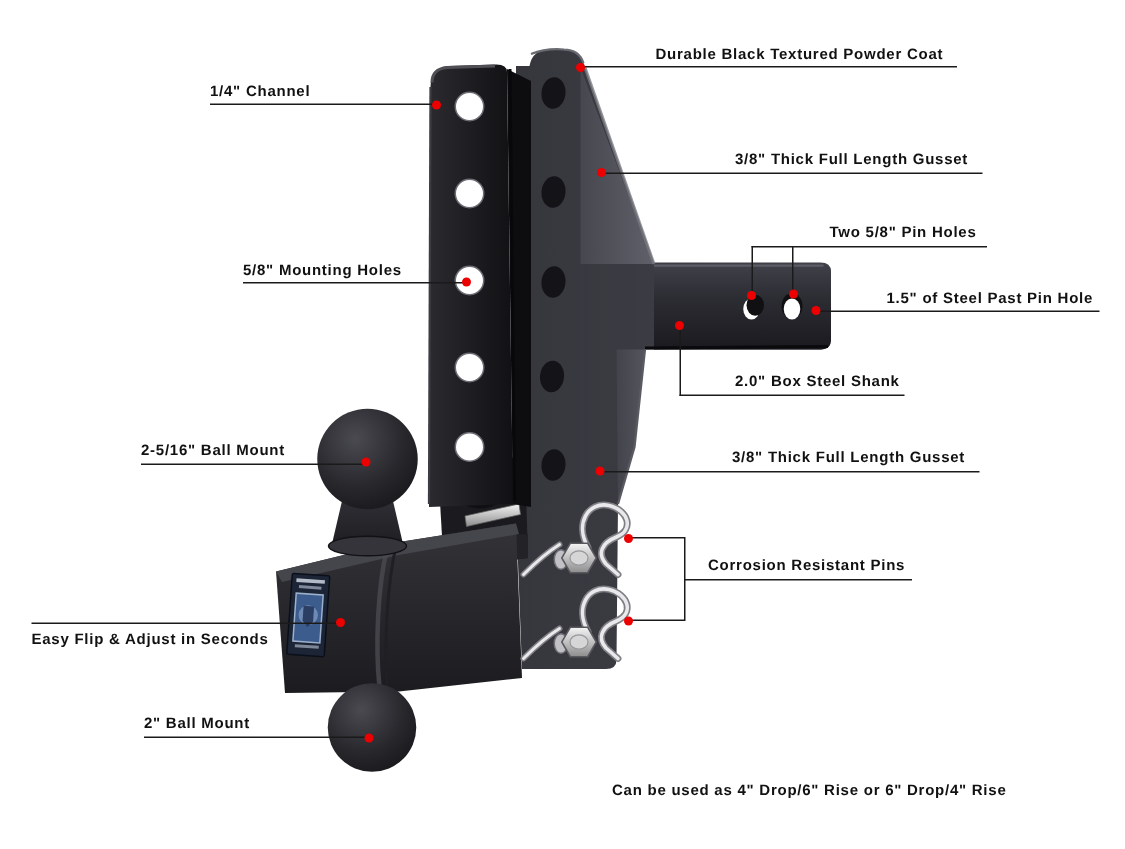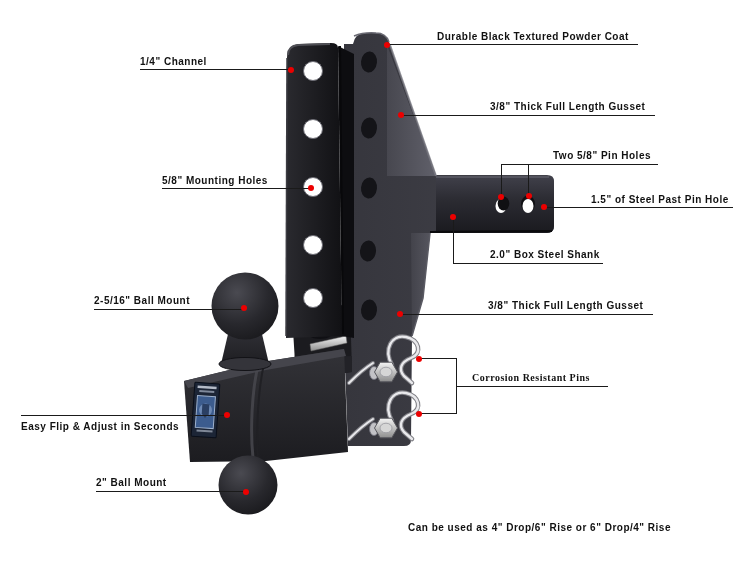--- a/index.html
+++ b/index.html
@@ -185,18 +185,18 @@
 
   <div class="callout" style="left:437px;top:30px;">Durable Black Textured Powder Coat</div>
   <div class="callout" style="left:140px;top:55px;">1/4" Channel</div>
   <div class="callout" style="left:490px;top:100px;">3/8" Thick Full Length Gusset</div>
   <div class="callout" style="left:553px;top:149px;">Two 5/8" Pin Holes</div>
   <div class="callout" style="left:162px;top:174px;">5/8" Mounting Holes</div>
   <div class="callout" style="left:591px;top:193px;">1.5" of Steel Past Pin Hole</div>
   <div class="callout" style="left:490px;top:248px;">2.0" Box Steel Shank</div>
   <div class="callout" style="left:94px;top:294px;">2-5/16" Ball Mount</div>
   <div class="callout" style="left:488px;top:299px;">3/8" Thick Full Length Gusset</div>
-  <div class="callout" style="left:472px;top:371px;font-family:Liberation Serif, serif;">Corrosion Resistant Pins</div>
+  <div class="callout" style="left:472px;top:371px;">Corrosion Resistant Pins</div>
   <div class="callout" style="left:21px;top:420px;">Easy Flip &amp; Adjust in Seconds</div>
   <div class="callout" style="left:96px;top:476px;">2" Ball Mount</div>
   <div class="note" style="left:408px;top:521px;">Can be used as 4" Drop/6" Rise or 6" Drop/4" Rise</div>
 
 </div>
 
 </body></html>

